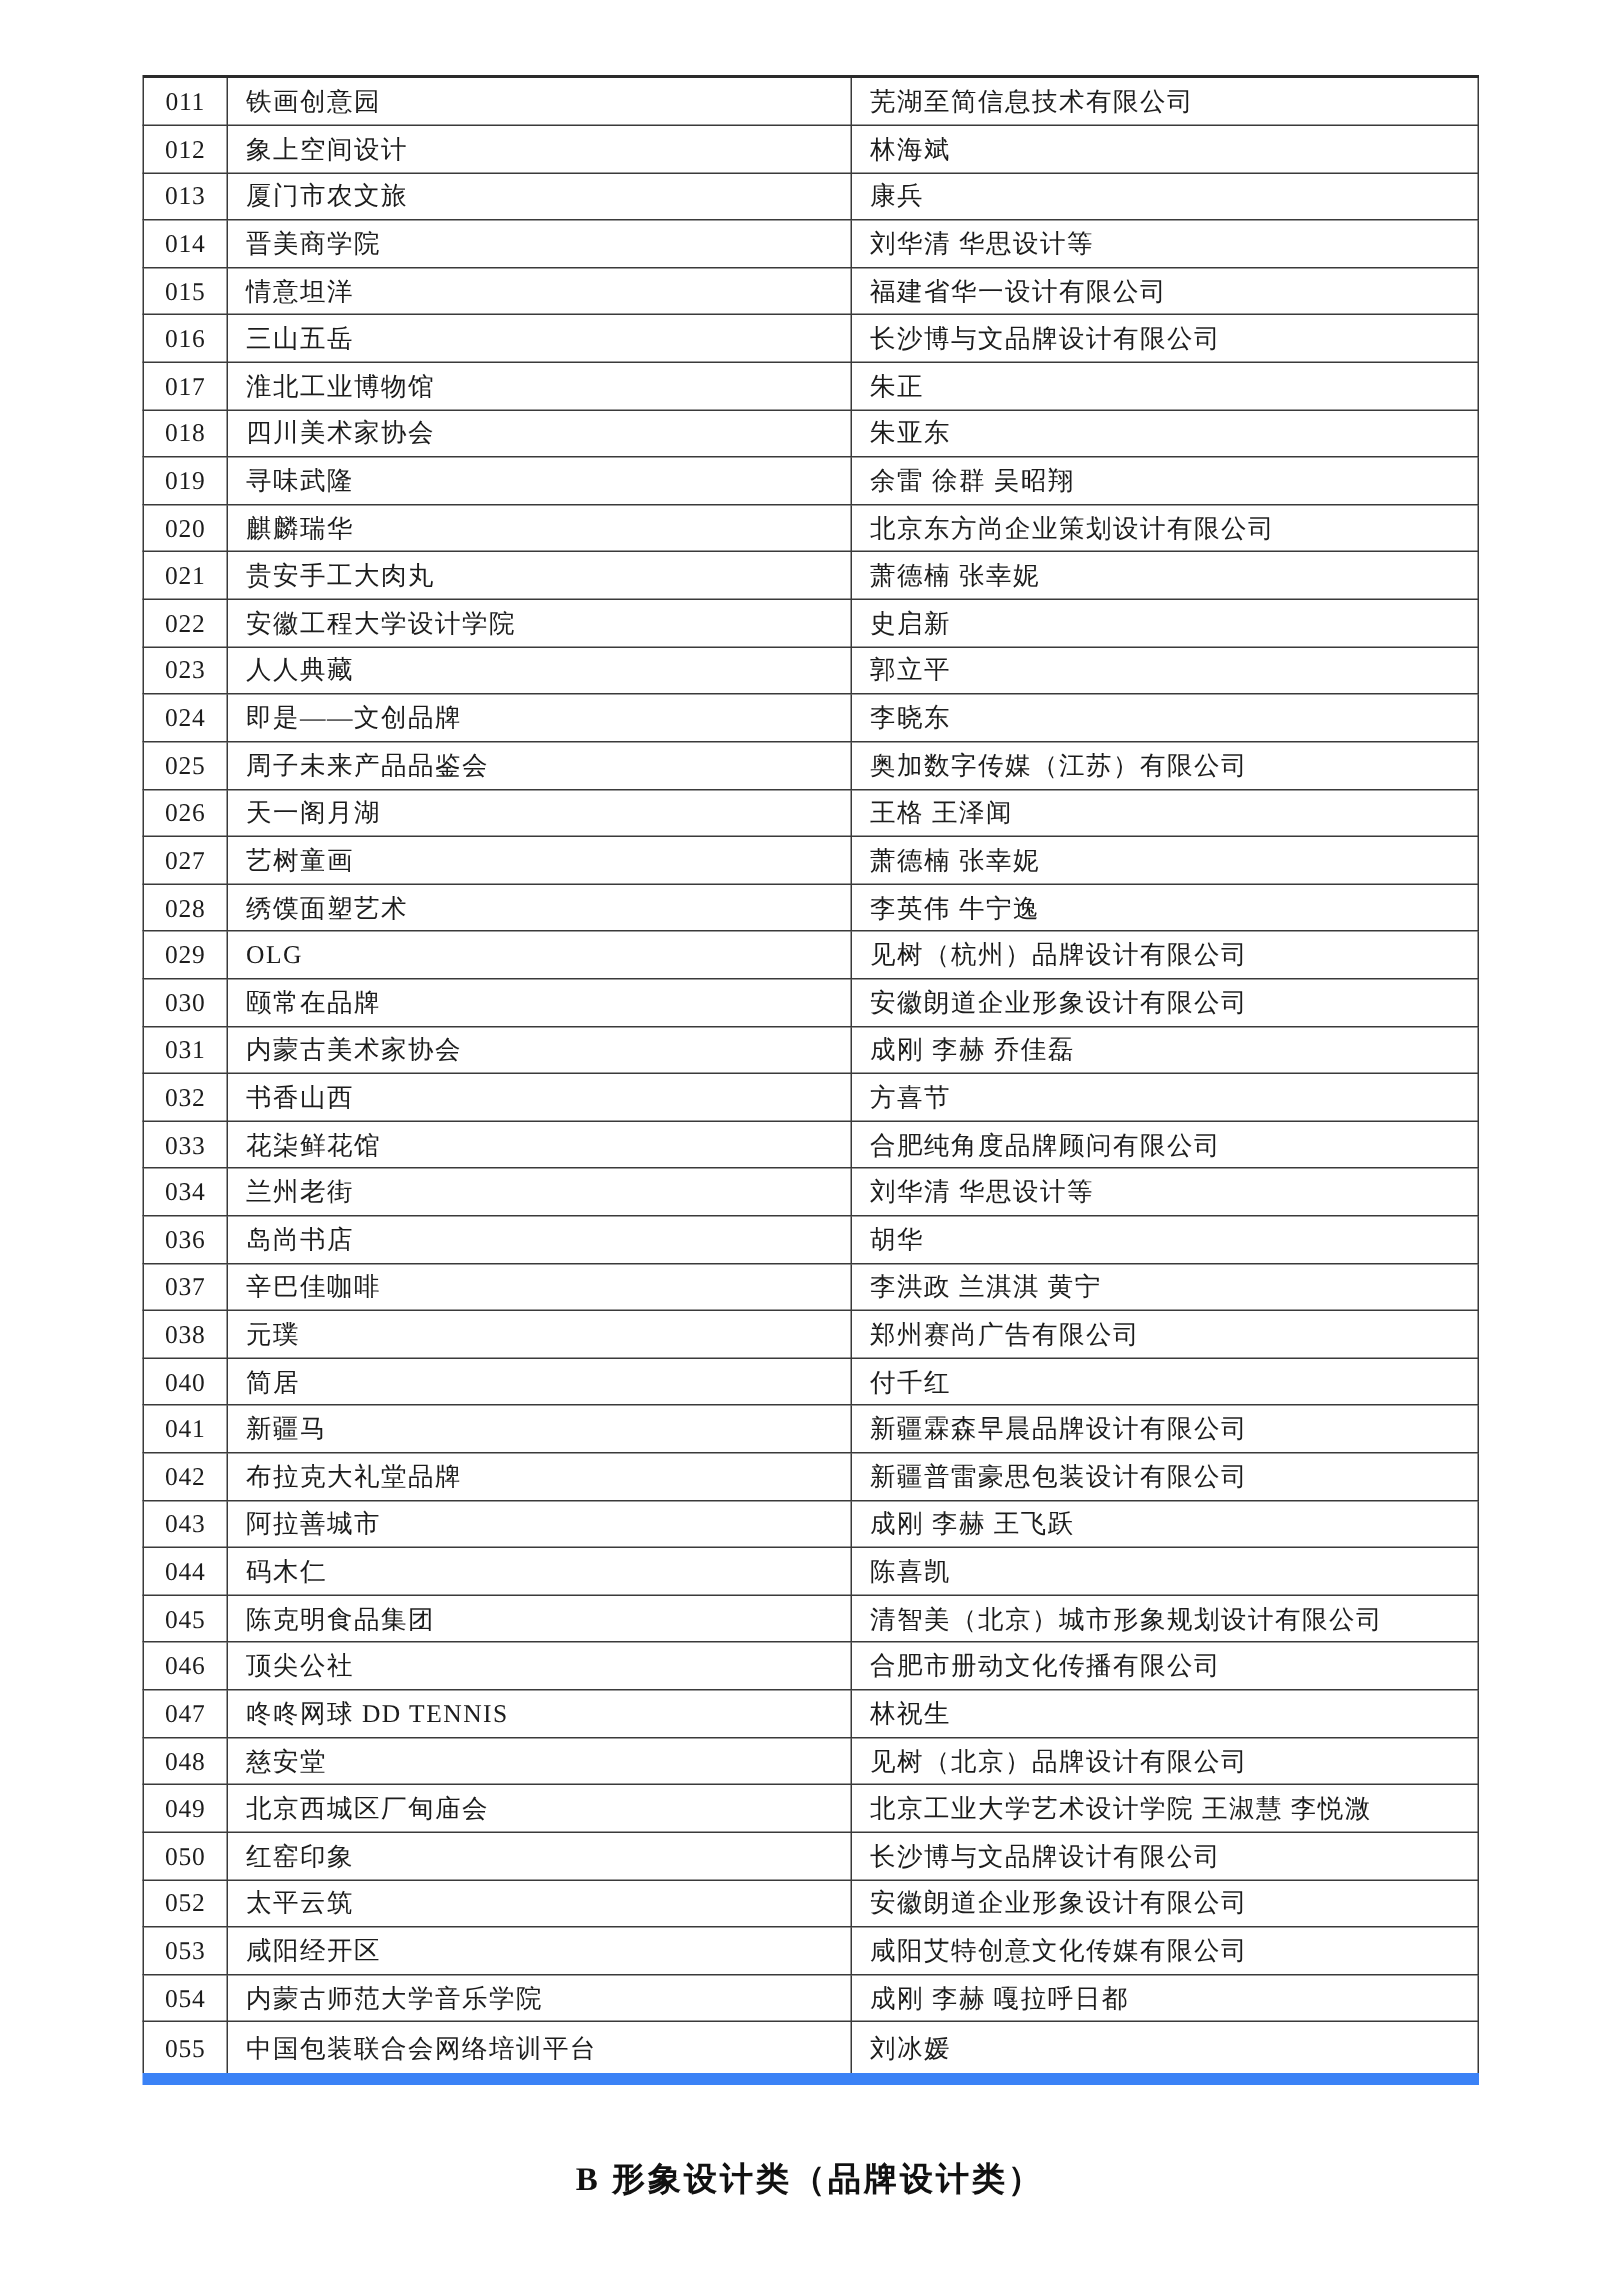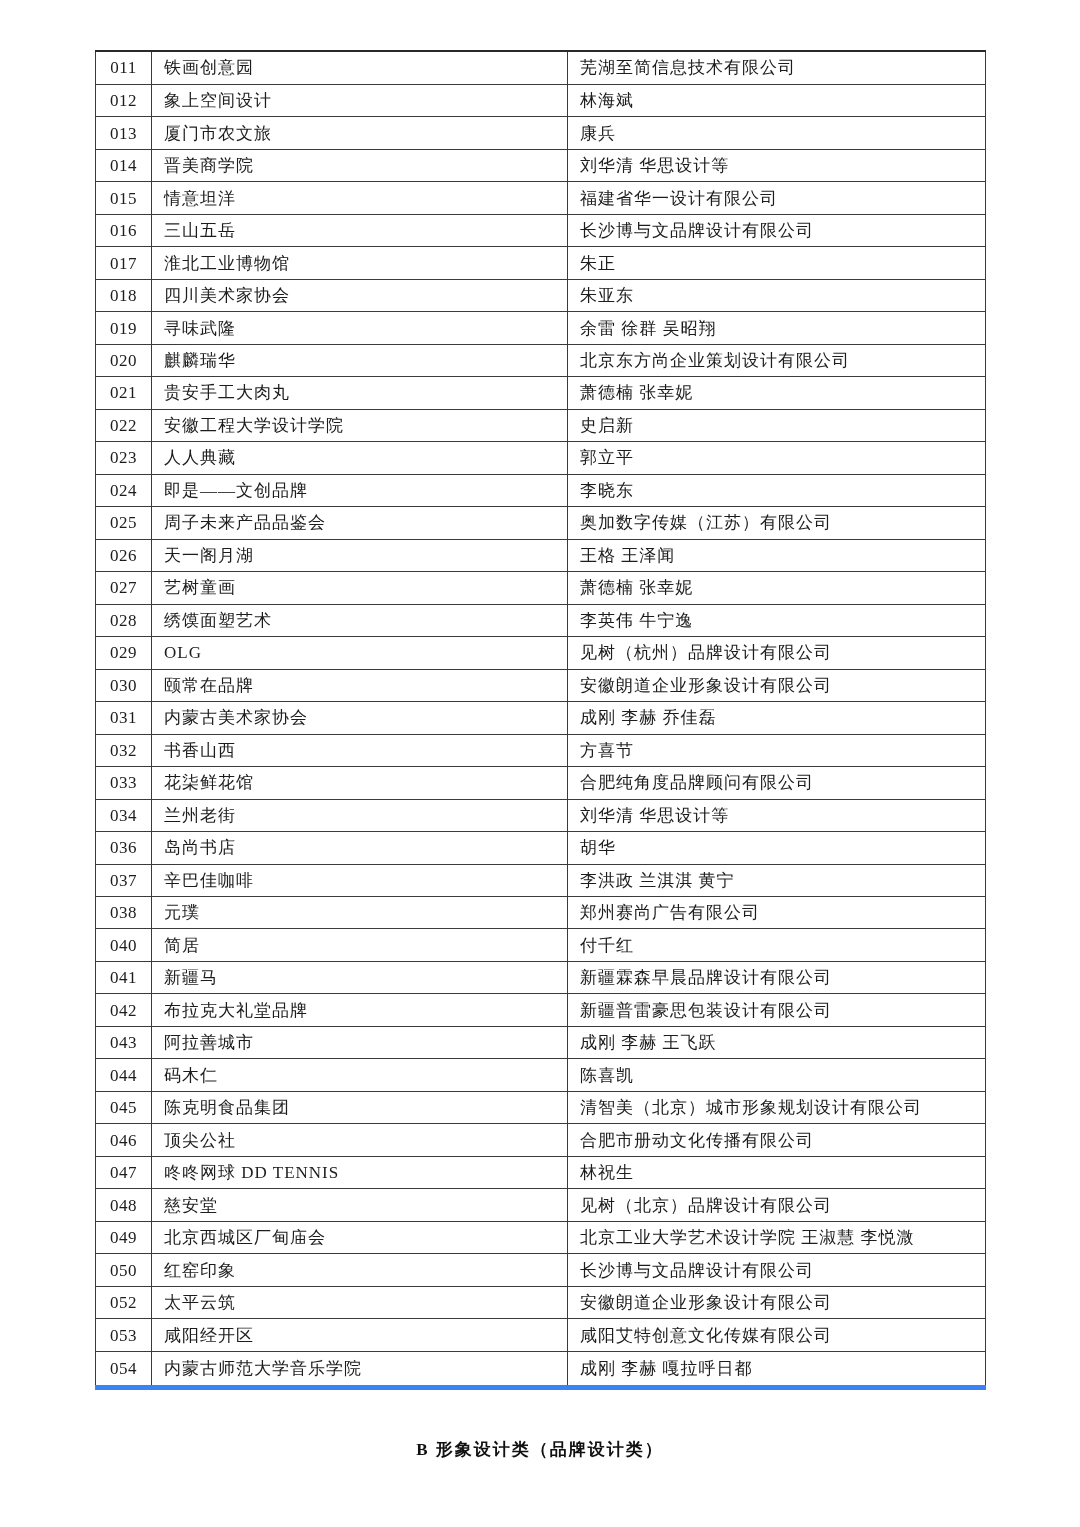--- a/index.html
+++ b/index.html
@@ -18,21 +18,21 @@
   }
   table.entries {
     position: absolute;
     left: 95px;
     top: 50px;
     width: 890px;
     height: 1340px;
     border-collapse: collapse;
     table-layout: fixed;
     border-top: 2px solid #2a2a2a;
-    border-bottom: 5px solid #3b82f6;
+    border-bottom: 8px solid #3b82f6;
     border-radius: 25px;
   }
   table.entries col.c-no   { width: 56px;  }
   table.entries col.c-name { width: 416px; }
   table.entries col.c-auth { width: 418px; }
   table.entries td {
     border: 1px solid #3a3a3a;
     font-size: 17px;
     line-height: 1;
     padding: 0 0 0 12px;
@@ -46,21 +46,21 @@
     padding: 0;
     letter-spacing: 0.5px;
     font-family: "Liberation Serif", "DejaVu Serif", serif;
   }
   .footer-title {
     position: absolute;
     left: 0;
     top: 1438px;
     width: 1080px;
     text-align: center;
-    font-size: 17px;
+    font-size: 22px;
     font-weight: bold;
     letter-spacing: 2px;
     color: #111111;
   }
 </style>
 </head>
 <body>
 
 <div class="page">
   <table class="entries">
@@ -268,16 +268,21 @@
         <tr>
           <td class="no">053</td>
           <td class="name">咸阳经开区</td>
           <td class="author">咸阳艾特创意文化传媒有限公司</td>
         </tr>
         <tr>
           <td class="no">054</td>
           <td class="name">内蒙古师范大学音乐学院</td>
           <td class="author">成刚 李赫 嘎拉呼日都</td>
         </tr>
+        <tr>
+          <td class="no">055</td>
+          <td class="name">中国包装联合会网络培训平台</td>
+          <td class="author">刘冰媛</td>
+        </tr>
       </tbody>
   </table>
   <div class="footer-title">B 形象设计类（品牌设计类）</div>
 </div>
 
 </body></html>

